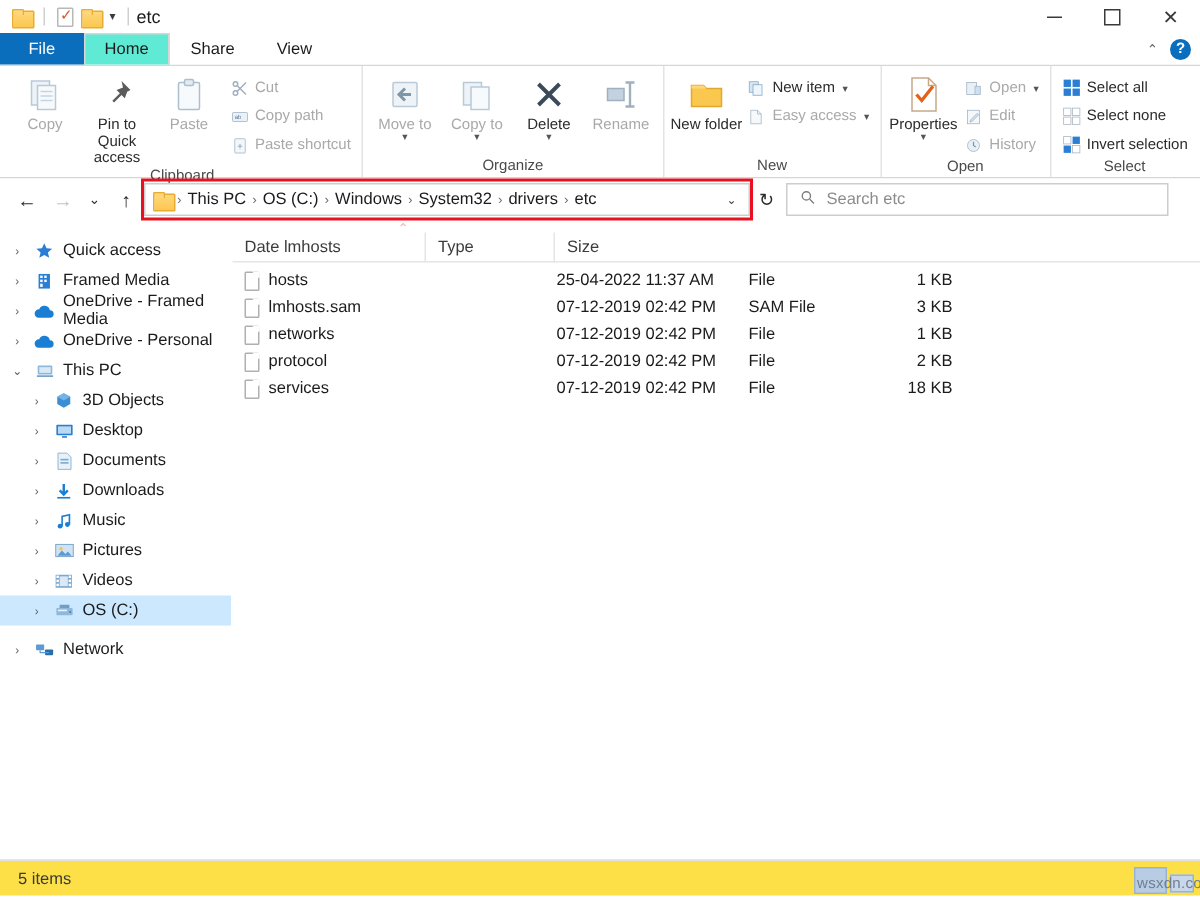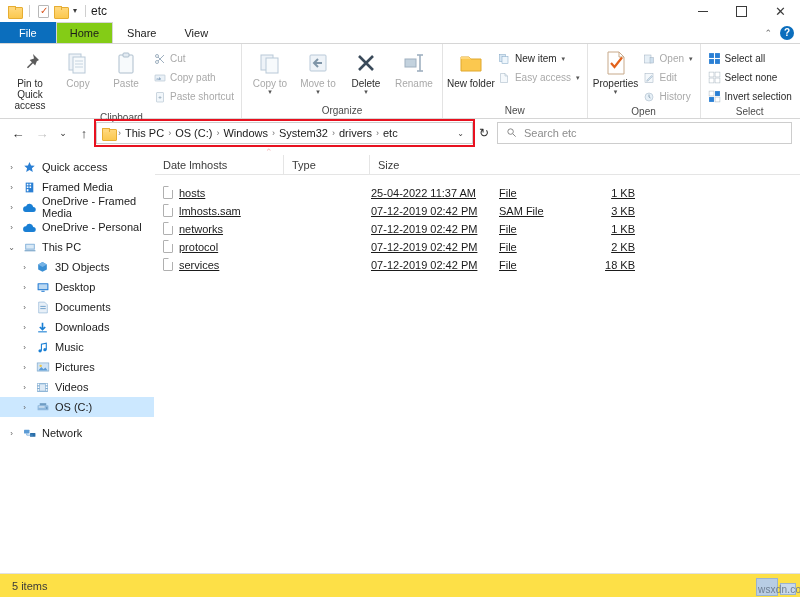--- a/index.html
+++ b/index.html
@@ -73,21 +73,21 @@
   }
   .tab {
     padding: 0 13px; display: flex; align-items: center;
     font-size: 11px; color: #1b1b1b;
     border: 1px solid transparent; border-bottom: none;
   }
   .tab.file {
     background: #0b6ebd; color: #ffffff; padding: 0 18px;
   }
   .tab.active {
-    background: #84cc16; border-color: #d6d6d6;
+    background: #5eead4; border-color: #d6d6d6;
   }
   .ribbon-right {
     position: absolute; right: 6px; top: 0; height: 21px;
     display: flex; align-items: center; gap: 8px;
   }
   .collapse-chev { font-size: 9px; color: #6b6b6b; }
   .help-ico {
     width: 14px; height: 14px; border-radius: 50%;
     background: #0b6ebd; color: #fff; font-size: 10px;
     display: flex; align-items: center; justify-content: center;
@@ -144,21 +144,21 @@
   .addr-highlight {
     position: absolute; left: -3px; top: -4px; right: -3px; bottom: -4px;
     border: 2px solid #e8111f; pointer-events: none;
   }
   .crumbs { display: flex; align-items: center; flex: 1; gap: 0; overflow: hidden; }
   .crumb { font-size: 11px; color: #1b1b1b; padding: 0 4px; white-space: nowrap; }
   .crumb-sep { font-size: 9px; color: #6d6d6d; }
   .addr-caret { font-size: 8px; color: #444; padding: 0 4px; }
   .refresh { width: 22px; display:flex; align-items:center; justify-content:center; font-size:12px; color:#2b2b2b; }
   .searchbox {
-    width: 295px; height: 22px; border: 1px solid #cdcdcd; background: #fff;
+    width: 255px; height: 22px; border: 1px solid #cdcdcd; background: #fff;
     display: flex; align-items: center; gap: 7px; padding: 0 8px; margin-left: 2px;
   }
   .search-ph { font-size: 11px; color: #8c8c8c; }
 
   
   .body {
     display: flex; height: 426px; background: #ffffff;
   }
   .nav {
     width: 155px; padding-top: 10px; background: #ffffff;
@@ -191,21 +191,21 @@
     padding-left: 8px; border-left: 1px solid #e5e5e5;
   }
   .col:first-child { border-left: none; }
   .col-name { width: 208px; }
   .col-date { width: 128px; }
   .col-type { width: 86px; }
   .col-size { width: 66px; text-align: center; }
   .row {
     height: 18px; display: flex; align-items: center; font-size: 11px; color: #1b1b1b;
   }
-  .cell { height: 18px; display: flex; align-items: flex-end; padding-left: 8px; text-decoration: underline; }
+  .cell { height: 18px; display: flex; align-items: flex-start; padding-left: 8px; }
   .cell-name { width: 208px; gap: 6px; }
   .cell-date { width: 128px; }
   .cell-type { width: 86px; }
   .cell-size { width: 66px; justify-content: flex-end; padding-right: 8px; }
   .file-ico {
     width: 10px; height: 13px; background: #fff; border: 1px solid #b0b0b0;
     border-radius: 1px; position: relative; flex: 0 0 10px;
   }
   .file-ico::after {
     content:""; position:absolute; right:-1px; top:-1px;
@@ -267,44 +267,44 @@
   </div>
 </div>
 
 <div class="ribbon">
 
   <div class="rgroup">
     <div class="rgroup-items">
       <div class="big-btn">
         <div class="bigico">
           <svg width="24" height="24" viewBox="0 0 24 24">
-              <g fill="#5b5b5b">
-                <path d="M15 3l6 6-2.2 1.2-1.6 4.3-2.2-2.2-5 5-1.1-1.1 5-5-2.2-2.2 4.3-1.6z"></path>
-              </g>
-            </svg>
-        </div>
-        <div class="lbl">Pin to Quick access</div>
-      </div>
-      <div class="big-btn">
-        <div class="bigico">
-          <svg width="24" height="24" viewBox="0 0 24 24">
               <rect x="3" y="3" width="12" height="16" fill="#eef3f8" stroke="#b9c9d8"></rect>
               <rect x="7" y="6" width="12" height="16" fill="#f7fafc" stroke="#b9c9d8"></rect>
               <g stroke="#c6d4e0">
                 <line x1="9" y1="10" x2="17" y2="10"></line>
                 <line x1="9" y1="13" x2="17" y2="13"></line>
                 <line x1="9" y1="16" x2="17" y2="16"></line>
               </g>
             </svg>
         </div>
         <div class="lbl dim">Copy</div>
       </div>
       <div class="big-btn">
         <div class="bigico">
           <svg width="24" height="24" viewBox="0 0 24 24">
+              <g fill="#5b5b5b">
+                <path d="M15 3l6 6-2.2 1.2-1.6 4.3-2.2-2.2-5 5-1.1-1.1 5-5-2.2-2.2 4.3-1.6z"></path>
+              </g>
+            </svg>
+        </div>
+        <div class="lbl">Pin to Quick access</div>
+      </div>
+      <div class="big-btn">
+        <div class="bigico">
+          <svg width="24" height="24" viewBox="0 0 24 24">
               <rect x="5" y="4" width="14" height="18" rx="1" fill="#f7fafc" stroke="#adbecd"></rect>
               <rect x="9" y="2" width="6" height="4" rx="1" fill="#e3ebf2" stroke="#adbecd"></rect>
             </svg>
         </div>
         <div class="lbl dim">Paste</div>
       </div>
       <div class="small-col">
         <div class="small-btn dim">
           <span class="sico">
             <svg width="12" height="12" viewBox="0 0 24 24" fill="none" stroke="#9fb0c0" stroke-width="2">
@@ -337,35 +337,35 @@
       </div>
     </div>
     <div class="rgroup-label">Clipboard</div>
   </div>
 
   <div class="rgroup">
     <div class="rgroup-items">
       <div class="big-btn">
         <div class="bigico">
           <svg width="24" height="24" viewBox="0 0 24 24">
+              <rect x="4" y="4" width="16" height="16" rx="1" fill="#eef3f8" stroke="#b9c9d8"></rect>
+              <path d="M16 12H9M12 8l-4 4 4 4" stroke="#7f95a8" stroke-width="2" fill="none"></path>
+            </svg>
+        </div>
+        <div class="lbl dim">Move to</div>
+        <div class="caret-dn">▾</div>
+      </div>
+      <div class="big-btn">
+        <div class="bigico">
+          <svg width="24" height="24" viewBox="0 0 24 24">
               <rect x="3" y="4" width="12" height="15" fill="#eef3f8" stroke="#b9c9d8"></rect>
               <rect x="8" y="7" width="12" height="15" fill="#f7fafc" stroke="#b9c9d8"></rect>
             </svg>
         </div>
         <div class="lbl dim">Copy to</div>
-        <div class="caret-dn">▾</div>
-      </div>
-      <div class="big-btn">
-        <div class="bigico">
-          <svg width="24" height="24" viewBox="0 0 24 24">
-              <rect x="4" y="4" width="16" height="16" rx="1" fill="#eef3f8" stroke="#b9c9d8"></rect>
-              <path d="M16 12H9M12 8l-4 4 4 4" stroke="#7f95a8" stroke-width="2" fill="none"></path>
-            </svg>
-        </div>
-        <div class="lbl dim">Move to</div>
         <div class="caret-dn">▾</div>
       </div>
       <div class="big-btn">
         <div class="bigico">
           <svg width="24" height="24" viewBox="0 0 24 24">
               <path d="M5 5l14 14M19 5L5 19" stroke="#3a4a5a" stroke-width="2.6"></path>
             </svg>
         </div>
         <div class="lbl">Delete</div>
         <div class="caret-dn">▾</div>

